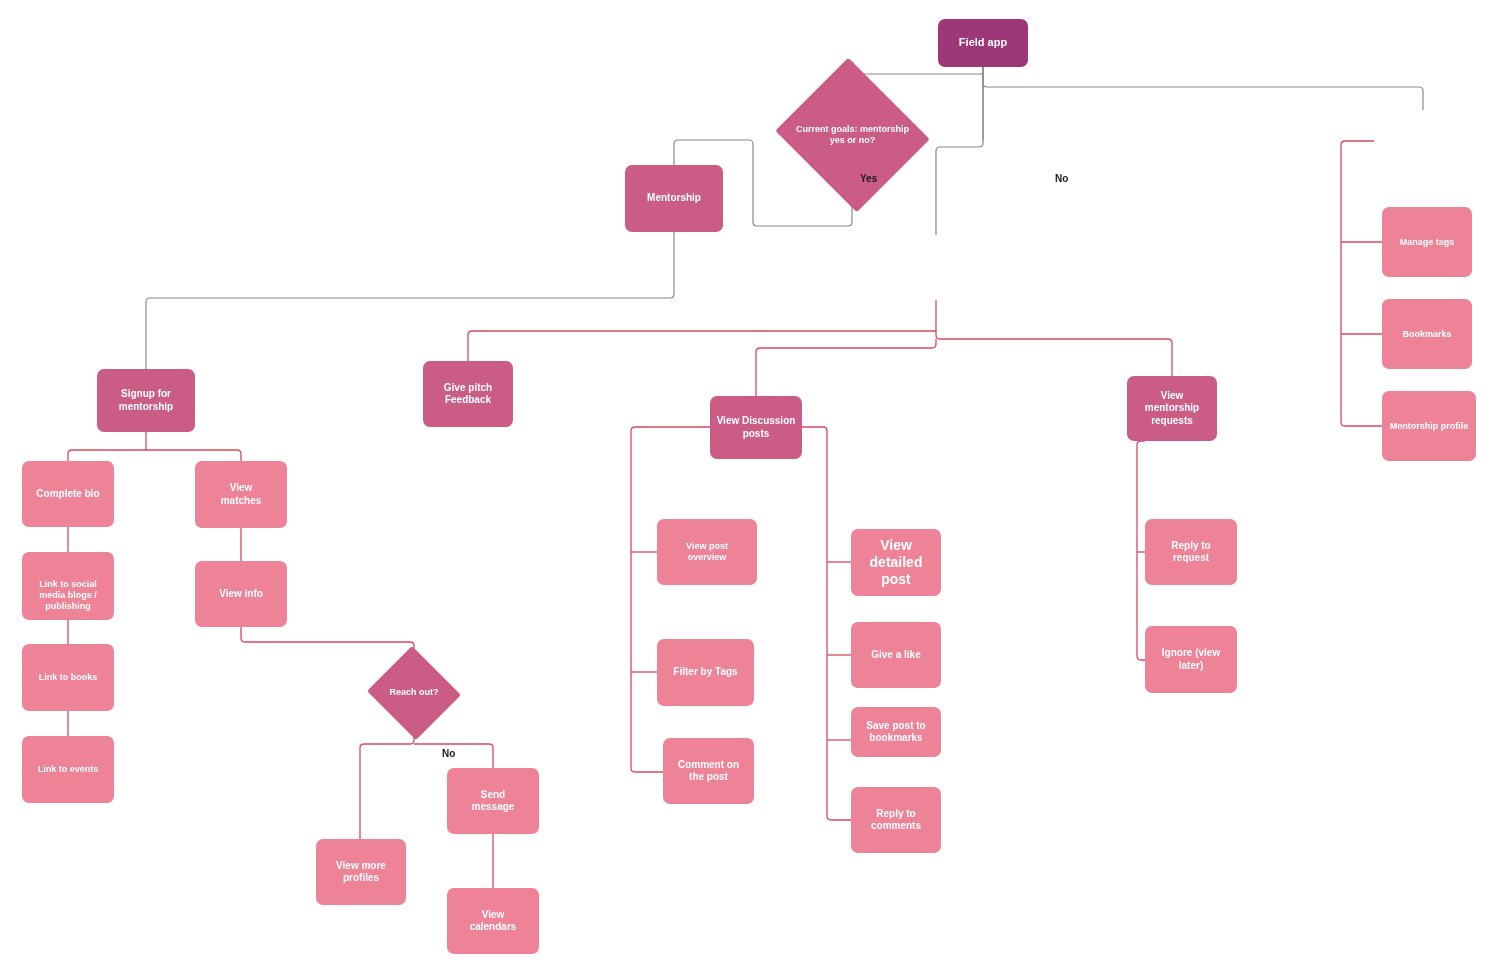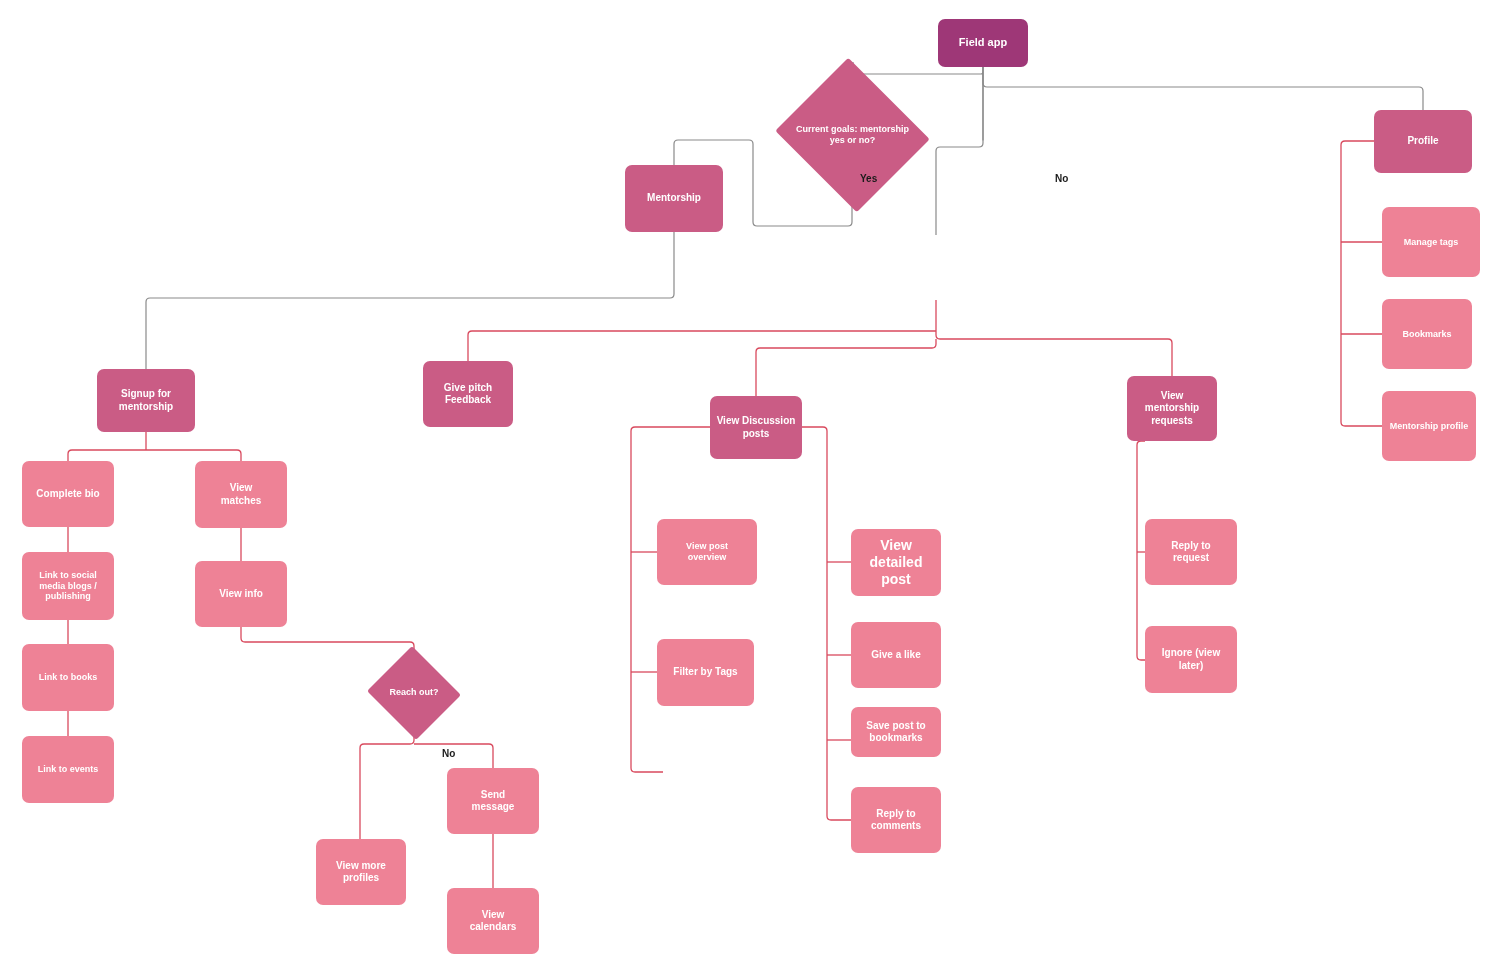--- a/index.html
+++ b/index.html
@@ -143,25 +143,22 @@
     <span class="dshape"></span>
     <span class="dlabel">Current goals: mentorship
 yes or no?</span>
   </div>
 
   <div class="node lvl-mid" style="left:625px; top:165px; width:98px; height:67px; font-size:10px;">
     <span>Mentorship</span>
   </div>
 
 
-  <div class="node lvl-mid" style="left:1374px; top:110px; width:98px; height:63px; font-size:10px;">
-    <span>Profile</span>
-  </div>
-
-  <div class="node lvl-leaf" style="left:1382px; top:207px; width:98px; height:70px; font-size:9px;">
+
+  <div class="node lvl-leaf" style="left:1382px; top:207px; width:90px; height:70px; font-size:9px;">
     <span>Manage tags</span>
   </div>
 
   <div class="node lvl-leaf" style="left:1382px; top:299px; width:90px; height:70px; font-size:9px;">
     <span>Bookmarks</span>
   </div>
 
   <div class="node lvl-leaf" style="left:1382px; top:391px; width:94px; height:70px; font-size:9px;">
     <span>Mentorship profile</span>
   </div>
@@ -184,21 +181,21 @@
   <div class="node lvl-mid" style="left:1127px; top:376px; width:90px; height:65px; font-size:10px;">
     <span>View
 mentorship
 requests</span>
   </div>
 
   <div class="node lvl-leaf" style="left:22px; top:461px; width:92px; height:66px; font-size:10px;">
     <span>Complete bio</span>
   </div>
 
-  <div class="node lvl-leaf" style="left:22px; top:552px; width:92px; height:68px; font-size:9px;">
+  <div class="node lvl-leaf" style="left:22px; top:552px; width:92px; height:68px; font-size:9px;align-items:flex-end;">
     <span>Link to social
 media blogs /
 publishing</span>
   </div>
 
   <div class="node lvl-leaf" style="left:22px; top:644px; width:92px; height:67px; font-size:9px;">
     <span>Link to books</span>
   </div>
 
   <div class="node lvl-leaf" style="left:22px; top:736px; width:92px; height:67px; font-size:9px;">
@@ -236,20 +233,24 @@
 
   <div class="node lvl-leaf" style="left:657px; top:519px; width:100px; height:66px; font-size:9px;">
     <span>View post
 overview</span>
   </div>
 
   <div class="node lvl-leaf" style="left:657px; top:639px; width:97px; height:67px; font-size:10px;">
     <span>Filter by Tags</span>
   </div>
 
+  <div class="node lvl-leaf" style="left:663px; top:738px; width:91px; height:66px; font-size:10px;">
+    <span>Comment on
+the post</span>
+  </div>
 
   <div class="node lvl-leaf" style="left:851px; top:529px; width:90px; height:67px; font-size:14px;">
     <span>View detailed
 post</span>
   </div>
 
   <div class="node lvl-leaf" style="left:851px; top:622px; width:90px; height:66px; font-size:10px;">
     <span>Give a like</span>
   </div>
 

